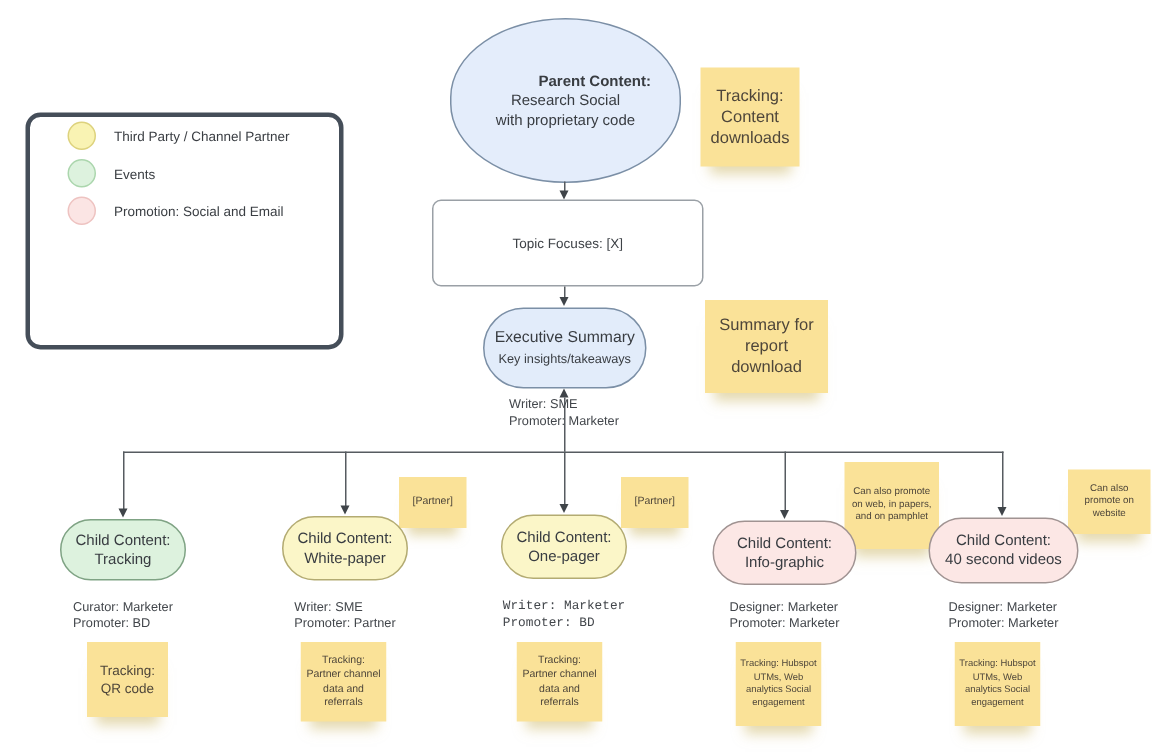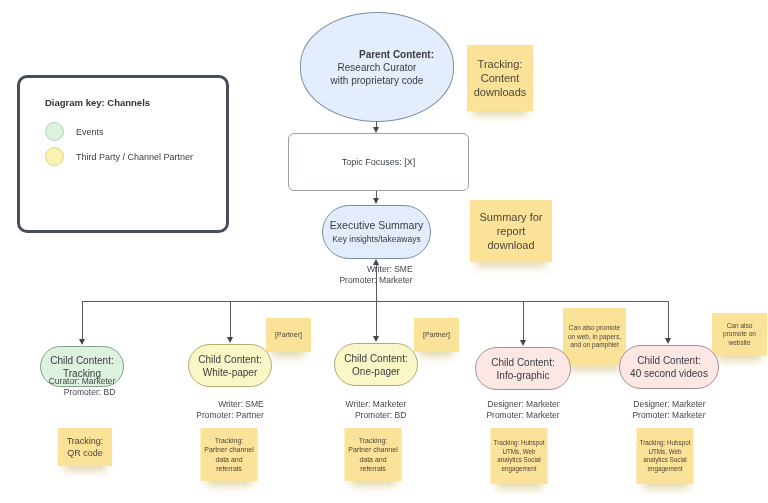--- a/index.html
+++ b/index.html
@@ -58,41 +58,44 @@
   .sticky-note7 { font-size:7px; line-height:1.3; }
   .sticky-note65 { font-size:6.5px; line-height:1.3; }
 
   
   .vline { width:1px; background:#565b60; }
   .hline { height:1px; background:#565b60; }
   .arr-d { width:0; height:0; border-left:3.5px solid transparent; border-right:3.5px solid transparent; border-top:6.5px solid #3f4449; }
   .arr-u { width:0; height:0; border-left:3.5px solid transparent; border-right:3.5px solid transparent; border-bottom:6.5px solid #3f4449; }
 
   
-  .roles { text-align:right; font-size:8.5px; line-height:11px; color:#42464b; transform:translateX(-50%); white-space:nowrap; }
+  .roles { text-align:left; font-size:8.5px; line-height:11px; color:#42464b; transform:translateX(-50%); white-space:nowrap; }
   .ctr { transform:translateX(-50%); }
 </style>
 </head>
 <body>
 
 <div class="abs legend">
-  <div class="legend-title">Diagram key: Channels</div>
+  <div class="legend-row">
+    <span class="legend-swatch sw-yellow"></span>
+    <span class="legend-label">Third Party / Channel Partner</span>
+  </div>
   <div class="legend-row">
     <span class="legend-swatch sw-green"></span>
     <span class="legend-label">Events</span>
   </div>
   <div class="legend-row">
-    <span class="legend-swatch sw-yellow"></span>
-    <span class="legend-label">Third Party / Channel Partner</span>
+    <span class="legend-swatch sw-pink"></span>
+    <span class="legend-label">Promotion: Social and Email</span>
   </div>
 </div>
 
 <div class="abs node ellipse-blue" style="left:300px; top:12px; width:154px; height:110px;">
   <div class="t-bold">Parent Content:</div>
-  <div>Research Curator</div>
+  <div>Research Social</div>
   <div>with proprietary code</div>
 </div>
 
 <div class="abs sticky sticky-lg" style="left:467px; top:45px; width:66px; height:66px;">Tracking: Content downloads</div>
 
 <div class="abs vline" style="left:376px; top:121px; height:7px;"></div>
 <div class="abs arr-d" style="left:373px; top:127px;"></div>
 
 <div class="abs rect-plain" style="left:288px; top:133px; width:181px; height:58px;">
   <span>Topic Focuses: [X]</span>
@@ -152,38 +155,38 @@
 </div>
 <div class="abs node stadium st-pink" style="left:475px; top:347px; width:96px; height:43px;">
   <div>Child Content:</div>
   <div>Info-graphic</div>
 </div>
 <div class="abs node stadium st-pink" style="left:619px; top:345px; width:100px; height:44px;">
   <div>Child Content:</div>
   <div>40 second videos</div>
 </div>
 
-<div class="abs roles" style="left:82px; top:376px;">
+<div class="abs roles" style="left:82px; top:399px;">
   <div>Curator: Marketer</div>
   <div>Promoter: BD</div>
 </div>
 <div class="abs roles" style="left:230px; top:399px;">
   <div>Writer: SME</div>
   <div>Promoter: Partner</div>
 </div>
-<div class="abs roles" style="left:376px; top:399px;">
+<div class="abs roles" style="left:376px; top:399px;font-family:Liberation Mono, monospace;">
   <div>Writer: Marketer</div>
   <div>Promoter: BD</div>
 </div>
 <div class="abs roles" style="left:523px; top:399px;">
   <div>Designer: Marketer</div>
   <div>Promoter: Marketer</div>
 </div>
 <div class="abs roles" style="left:669px; top:399px;">
   <div>Designer: Marketer</div>
   <div>Promoter: Marketer</div>
 </div>
 
-<div class="abs sticky sticky-md ctr" style="left:85px; top:428px; width:54px; height:38px;">Tracking: QR code</div>
+<div class="abs sticky sticky-md ctr" style="left:85px; top:428px; width:54px; height:50px;">Tracking: QR code</div>
 <div class="abs sticky sticky-sm ctr" style="left:229px; top:428px; width:57px; height:53px;">Tracking: Partner channel data and referrals</div>
 <div class="abs sticky sticky-sm ctr" style="left:373px; top:428px; width:57px; height:53px;">Tracking: Partner channel data and referrals</div>
 <div class="abs sticky sticky-xs ctr" style="left:519px; top:428px; width:57px; height:56px;">Tracking: Hubspot UTMs, Web analytics Social engagement</div>
 <div class="abs sticky sticky-xs ctr" style="left:665px; top:428px; width:57px; height:56px;">Tracking: Hubspot UTMs, Web analytics Social engagement</div>
 
 </body></html>

